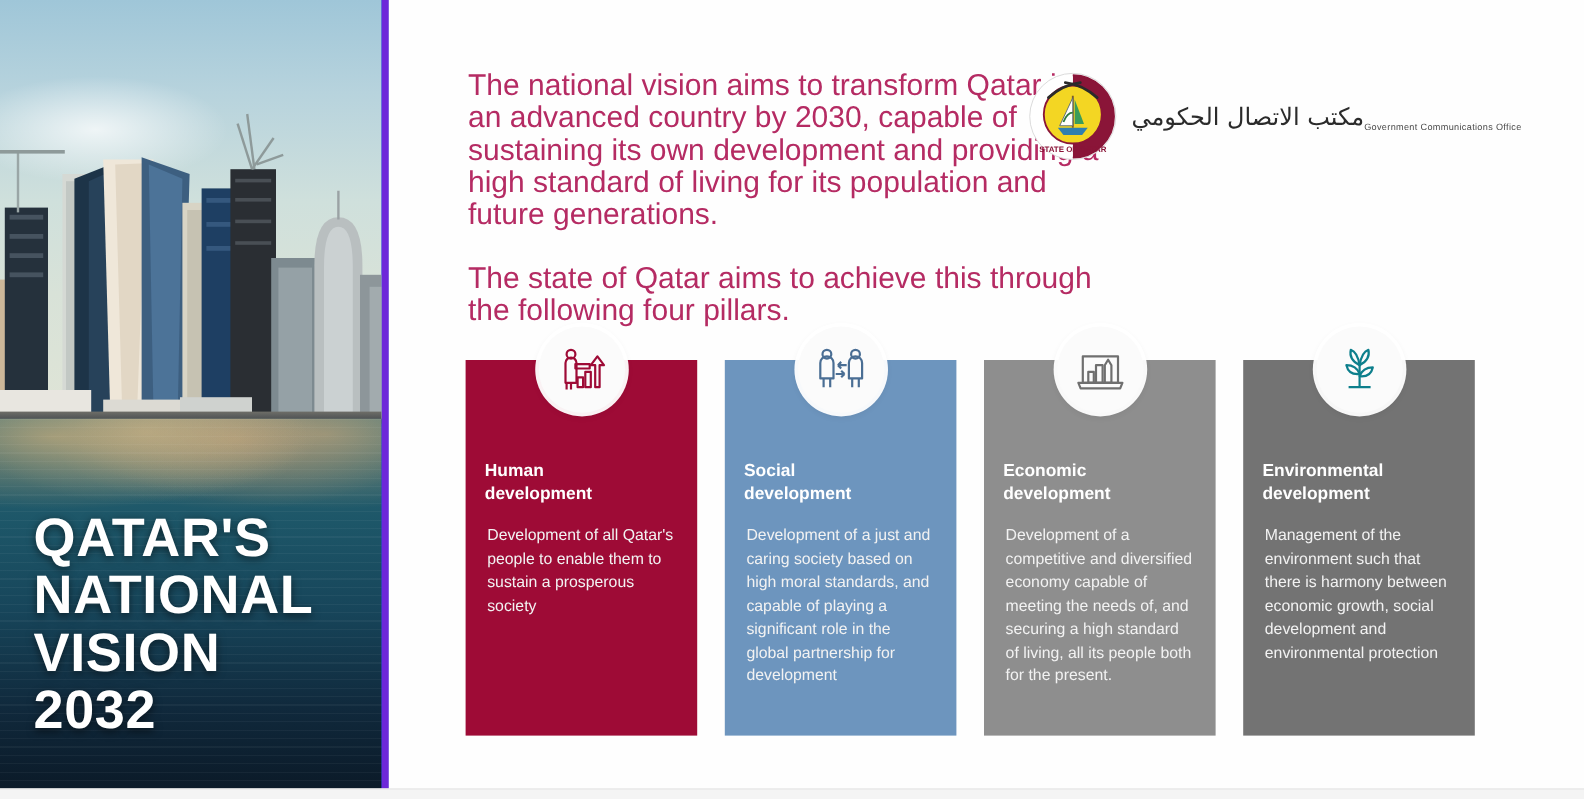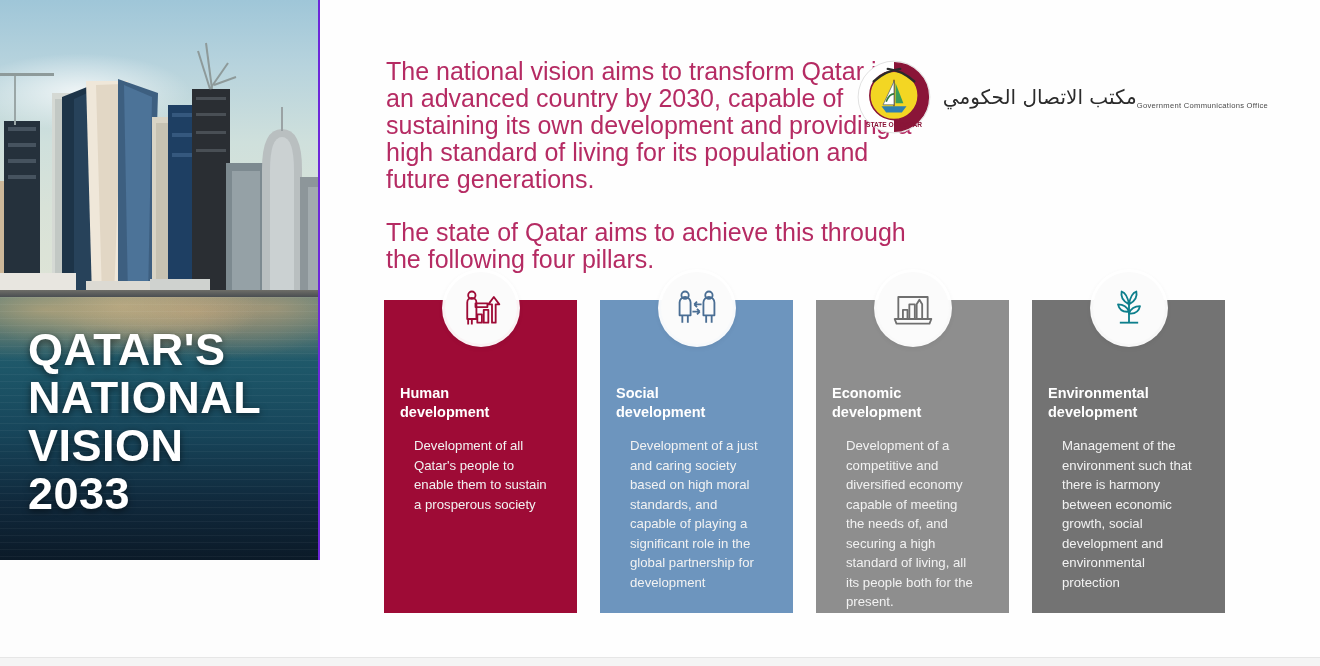--- a/index.html
+++ b/index.html
@@ -10,25 +10,25 @@
     overflow:hidden;
   }
   .slide{
     position:relative;width:1320px;height:666px;
     background:#fdfdfd;
     display:flex;
   }
   
   .hero{
     position:relative;
-    width:318px;height:560px;
+    width:318px;height:658px;
     flex:0 0 318px;
     overflow:hidden;
     background:#1d4ed8;
-    border-right:2px solid #6d28d9;
+    border-right:6px solid #6d28d9;
   }
   .sky{
     position:absolute;left:0;top:0;width:100%;height:53%;
     background:linear-gradient(to bottom,#9fc6d8 0%,#b7d3dd 22%,#cfe0dc 48%,#d8e2d8 70%,#dfe4d6 100%);
   }
   .sky:after{
     content:"";position:absolute;left:-10%;top:18%;width:70%;height:26%;
     background:radial-gradient(ellipse at 50% 50%,rgba(255,255,255,.75),rgba(255,255,255,0) 70%);
   }
   .water{
@@ -114,21 +114,21 @@
     box-shadow:0 0 0 3px rgba(255,255,255,.95), 0 2px 7px rgba(0,0,0,.12);
     display:flex;align-items:center;justify-content:center;
     z-index:3;
   }
   .badge svg{width:44px;height:44px;display:block;}
   .p-title{
     color:#ffffff;font-weight:bold;font-size:14.5px;line-height:19px;
     margin:0 0 14px 0;white-space:pre-line;
   }
   .p-desc{
-    color:#f2f2f2;font-size:13.2px;line-height:19.5px;margin:14px;
+    color:#f2f2f2;font-size:13.2px;line-height:19.5px;margin:2px;
   }
   .frame-bottom{
     position:absolute;left:0;bottom:0;width:1320px;height:8px;
     background:#f4f4f4;border-top:1px solid #e6e6e6;
   }
 </style>
 </head>
 <body>
 
 <div class="slide">
@@ -201,21 +201,21 @@
     </div>
     <div class="shoreline"></div>
     <div class="water">
       <div class="waterglow"></div>
       <div class="ripple"></div>
     </div>
     <div class="hero-title">
       <div>QATAR'S</div>
       <div>NATIONAL</div>
       <div>VISION</div>
-      <div>2033</div>
+      <div>2032</div>
     </div>
   </div>
 
   <div class="content">
 
     <div class="intro">
       <p>The national vision aims to transform Qatar into an advanced country by 2030, capable of sustaining its own development and providing a high standard of living for its population and future generations.</p>
       <p>The state of Qatar aims to achieve this through the following four pillars.</p>
     </div>
 

